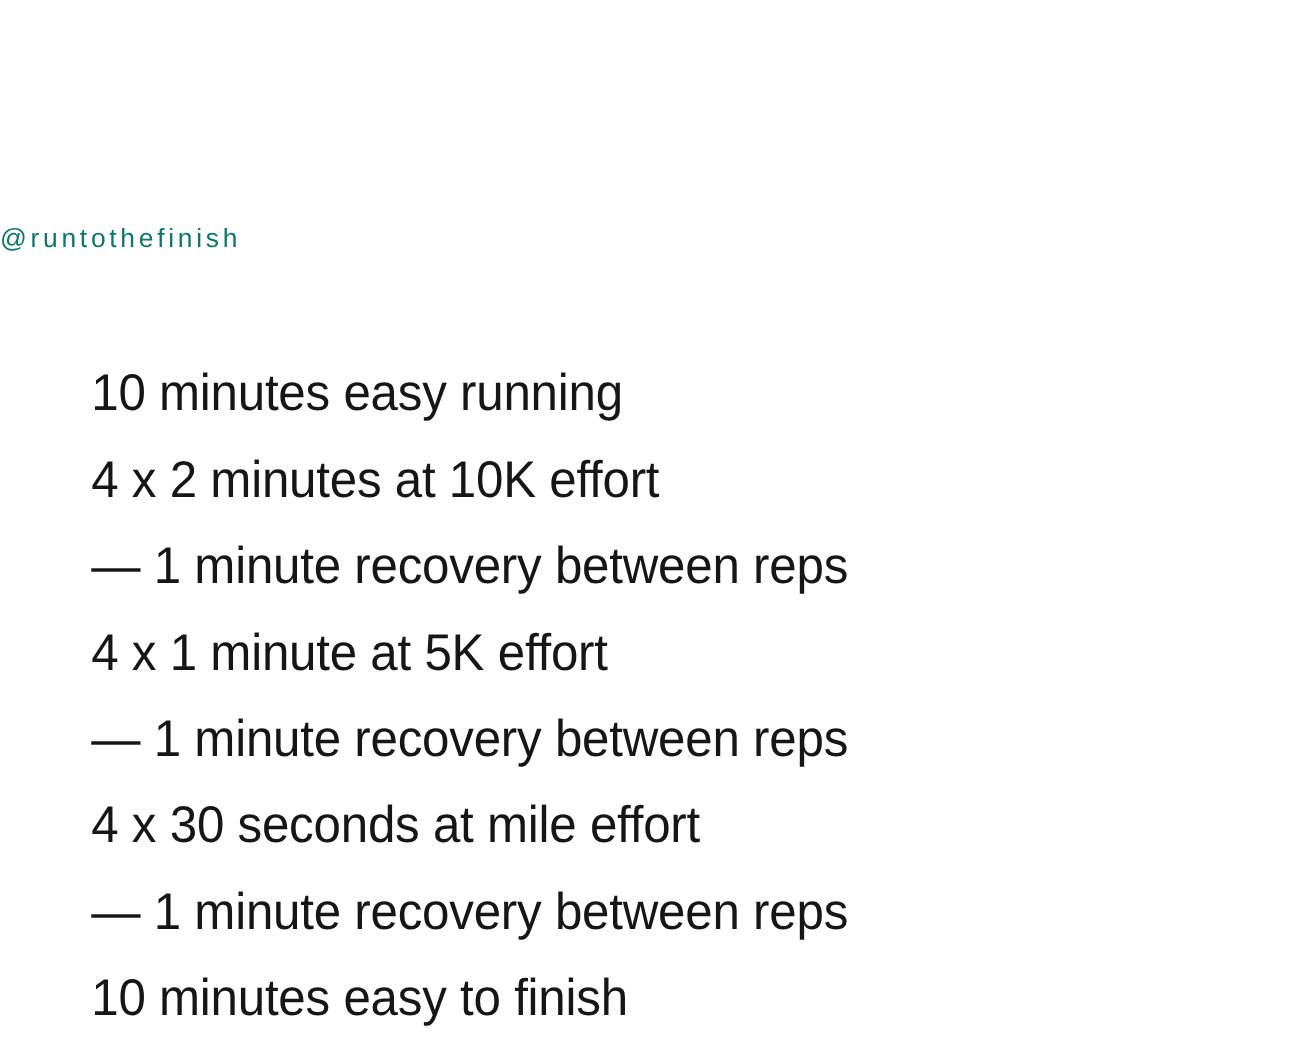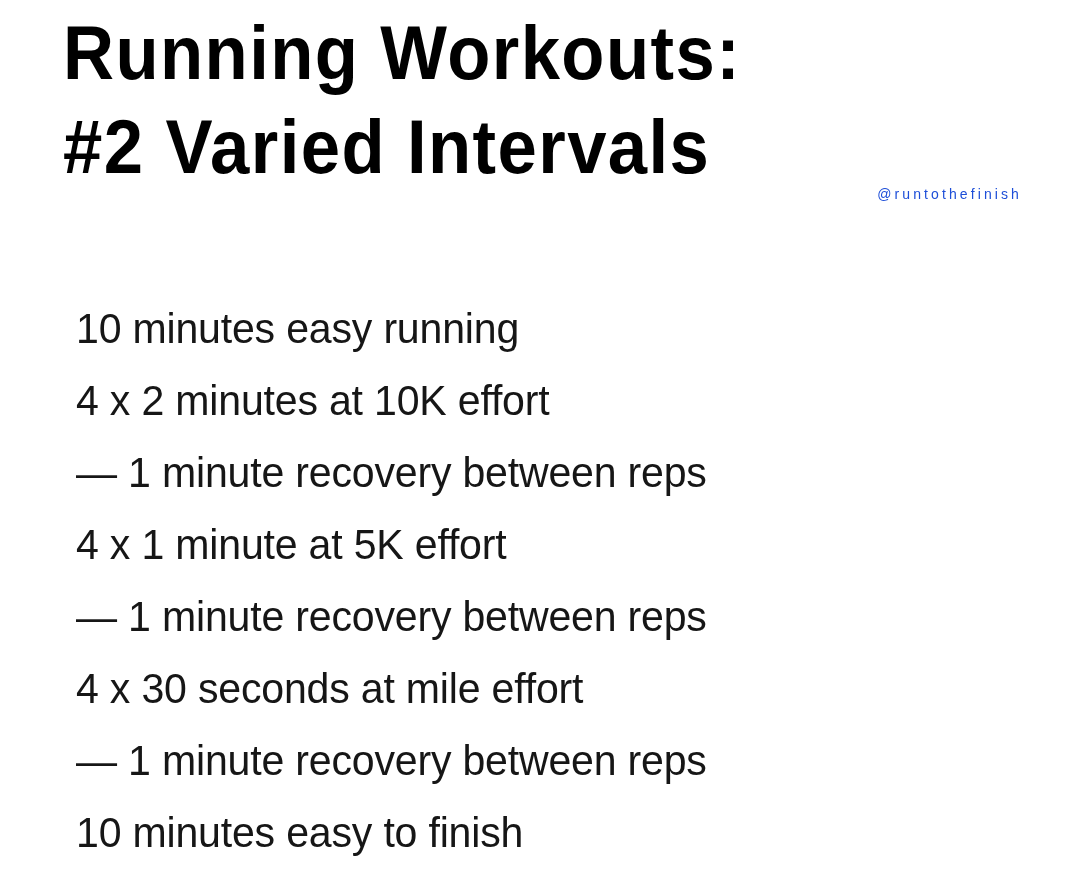--- a/index.html
+++ b/index.html
@@ -37,26 +37,26 @@
     transform: scaleX(0.93);
     transform-origin: left center;
   }
 
   
   #handle {
     position: absolute;
     left: 0;
     top: 186px;
     width: 1022px;
-    text-align: right;
+    text-align: left;
     font-family: "Liberation Sans", sans-serif;
     font-weight: 400;
-    font-size: 14px;
+    font-size: 22px;
     letter-spacing: 3.1px;
-    color: #1d4ed8;
+    color: #0f766e;
     white-space: nowrap;
   }
 
   
   #workout-list {
     position: absolute;
     left: 76px;
     top: 292px;
     width: 960px;
     list-style: none;
@@ -74,24 +74,20 @@
     white-space: nowrap;
     transform: scaleX(0.955);
     transform-origin: left center;
   }
 </style>
 </head>
 <body>
 
 <div id="canvas">
 
-  <div id="title-block">
-    <div class="title-line">Running Workouts:</div>
-    <div class="title-line">#2 Varied Intervals</div>
-  </div>
 
   <div id="handle">@runtothefinish</div>
 
   <ul id="workout-list">
     <li>10 minutes easy running</li>
     <li>4 x 2 minutes at 10K effort</li>
     <li>— 1 minute recovery between reps</li>
     <li>4 x 1 minute at 5K effort</li>
     <li>— 1 minute recovery between reps</li>
     <li>4 x 30 seconds at mile effort</li>

